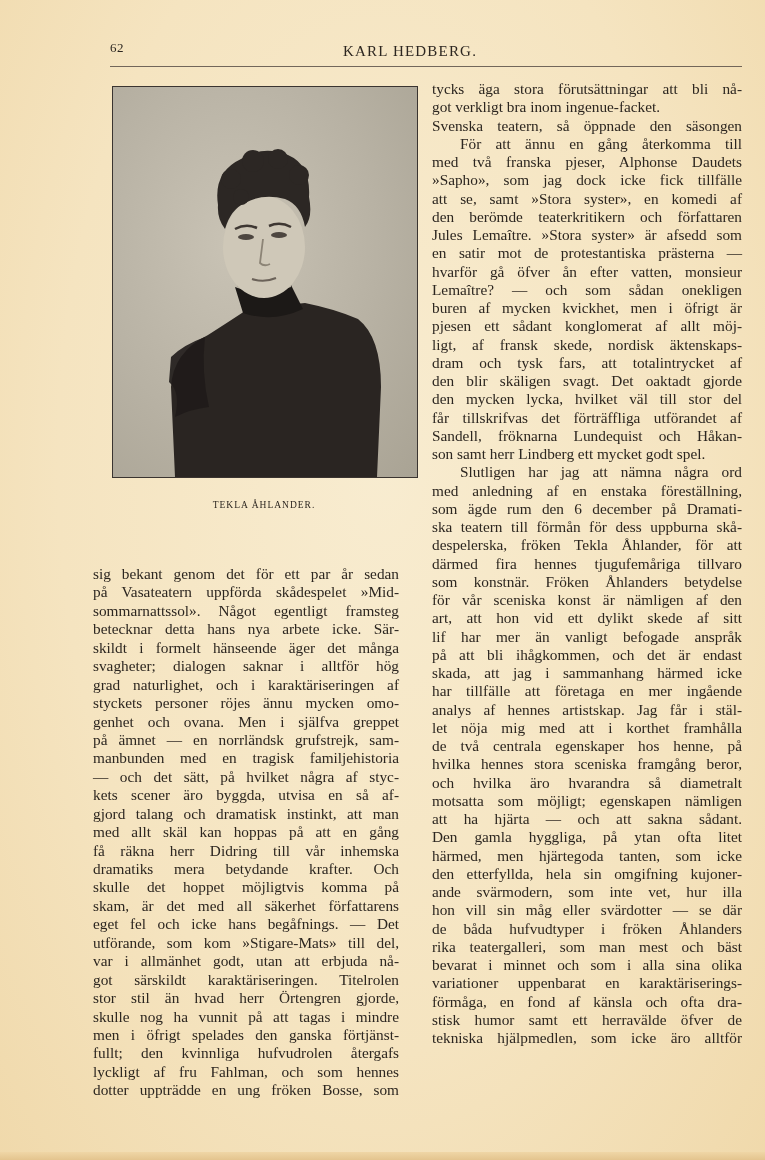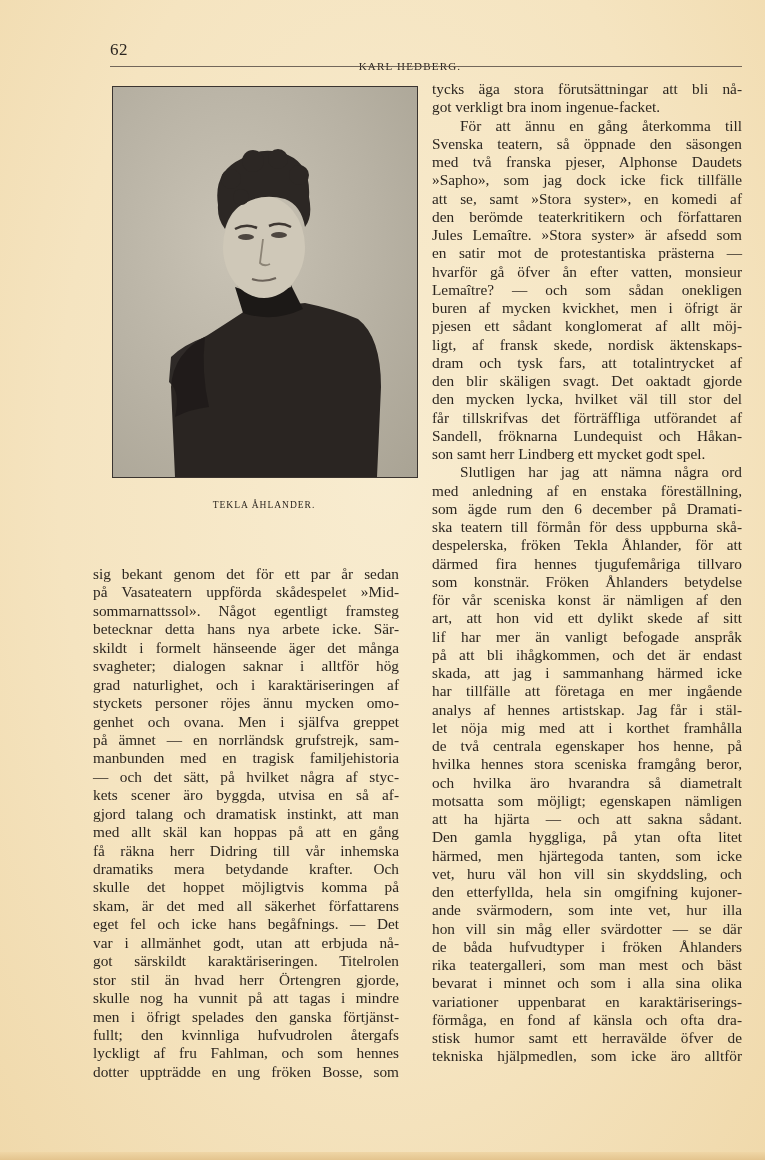--- a/index.html
+++ b/index.html
@@ -16,25 +16,25 @@
       radial-gradient(ellipse at 50% 40%, #f8ecd0 0%, #f5e4c0 60%, #f0d9ab 100%);
   }
   .page-edge {
     position: absolute; left: 0; right: 0; bottom: 0; height: 8px;
     background: linear-gradient(#efd6a6, #e3c48e);
   }
   .header {
     position: absolute; left: 110px; top: 40px; width: 640px; height: 22px;
   }
   .page-number {
-    position: absolute; left: 0; top: 0; font-size: 17px; letter-spacing: 0.5px;
+    position: absolute; left: 0; top: 0; font-size: 13px; letter-spacing: 0.5px;
   }
   .running-title {
-    position: absolute; left: 0; right: 0; top: 20px; text-align: center;
-    font-size: 11px; letter-spacing: 1.2px; padding-right: 40px;
+    position: absolute; left: 0; right: 0; top: 3px; text-align: center;
+    font-size: 15px; letter-spacing: 1.2px; padding-right: 40px;
   }
   .header-rule {
     position: absolute; left: 110px; top: 66px; width: 632px; height: 1px;
     background: #5a5048; opacity: 0.85;
   }
   .portrait-frame {
     position: absolute; left: 112px; top: 86px; width: 304px; height: 390px;
     border: 1px solid #3a3430;
     background:
       radial-gradient(ellipse at 40% 40%, #c9c3b5 0%, #b8b2a4 55%, #a9a394 100%);
@@ -114,34 +114,35 @@
       <span class="line">manbunden med en tragisk familjehistoria</span>
       <span class="line">— och det sätt, på hvilket några af styc-</span>
       <span class="line">kets scener äro byggda, utvisa en så af-</span>
       <span class="line">gjord talang och dramatisk instinkt, att man</span>
       <span class="line">med allt skäl kan hoppas på att en gång</span>
       <span class="line">få räkna herr Didring till vår inhemska</span>
       <span class="line">dramatiks mera betydande krafter. Och</span>
       <span class="line">skulle det hoppet möjligtvis komma på</span>
       <span class="line">skam, är det med all säkerhet författarens</span>
       <span class="line">eget fel och icke hans begåfnings. — Det</span>
+      <span class="line">utförande, som kom »Stigare-Mats» till del,</span>
       <span class="line">var i allmänhet godt, utan att erbjuda nå-</span>
       <span class="line">got särskildt karaktäriseringen. Titelrolen</span>
       <span class="line">stor stil än hvad herr Örtengren gjorde,</span>
       <span class="line">skulle nog ha vunnit på att tagas i mindre</span>
       <span class="line">men i öfrigt spelades den ganska förtjänst-</span>
       <span class="line">fullt; den kvinnliga hufvudrolen återgafs</span>
       <span class="line">lyckligt af fru Fahlman, och som hennes</span>
       <span class="line">dotter uppträdde en ung fröken Bosse, som</span>
     </div>
   <div class="col right-col" id="right-col">
       <span class="line">tycks äga stora förutsättningar att bli nå-</span>
       <span class="line last">got verkligt bra inom ingenue-facket.</span>
+      <span class="line">Svenska teatern, så öppnade den säsongen</span>
       <span class="line indent">För att ännu en gång återkomma till</span>
-      <span class="line">Svenska teatern, så öppnade den säsongen</span>
       <span class="line">med två franska pjeser, Alphonse Daudets</span>
       <span class="line">»Sapho», som jag dock icke fick tillfälle</span>
       <span class="line">att se, samt »Stora syster», en komedi af</span>
       <span class="line">den berömde teaterkritikern och författaren</span>
       <span class="line">Jules Lemaître. »Stora syster» är afsedd som</span>
       <span class="line">en satir mot de protestantiska prästerna —</span>
       <span class="line">hvarför gå öfver ån efter vatten, monsieur</span>
       <span class="line">Lemaître? — och som sådan onekligen</span>
       <span class="line">buren af mycken kvickhet, men i öfrigt är</span>
       <span class="line">pjesen ett sådant konglomerat af allt möj-</span>
@@ -167,21 +168,20 @@
       <span class="line">har tillfälle att företaga en mer ingående</span>
       <span class="line">analys af hennes artistskap. Jag får i stäl-</span>
       <span class="line">let nöja mig med att i korthet framhålla</span>
       <span class="line">de två centrala egenskaper hos henne, på</span>
       <span class="line">hvilka hennes stora sceniska framgång beror,</span>
       <span class="line">och hvilka äro hvarandra så diametralt</span>
       <span class="line">motsatta som möjligt; egenskapen nämligen</span>
       <span class="line">att ha hjärta — och att sakna sådant.</span>
       <span class="line">Den gamla hyggliga, på ytan ofta litet</span>
       <span class="line">härmed, men hjärtegoda tanten, som icke</span>
-      <span class="line">vet, huru väl hon vill sin skyddsling, och</span>
       <span class="line">den etterfyllda, hela sin omgifning kujoner-</span>
       <span class="line">ande svärmodern, som inte vet, hur illa</span>
       <span class="line">hon vill sin måg eller svärdotter — se där</span>
       <span class="line">de båda hufvudtyper i fröken Åhlanders</span>
       <span class="line">rika teatergalleri, som man mest och bäst</span>
       <span class="line">bevarat i minnet och som i alla sina olika</span>
       <span class="line">variationer uppenbarat en karaktäriserings-</span>
       <span class="line">förmåga, en fond af känsla och ofta dra-</span>
       <span class="line">stisk humor samt ett herravälde öfver de</span>
       <span class="line">tekniska hjälpmedlen, som icke äro alltför</span>

